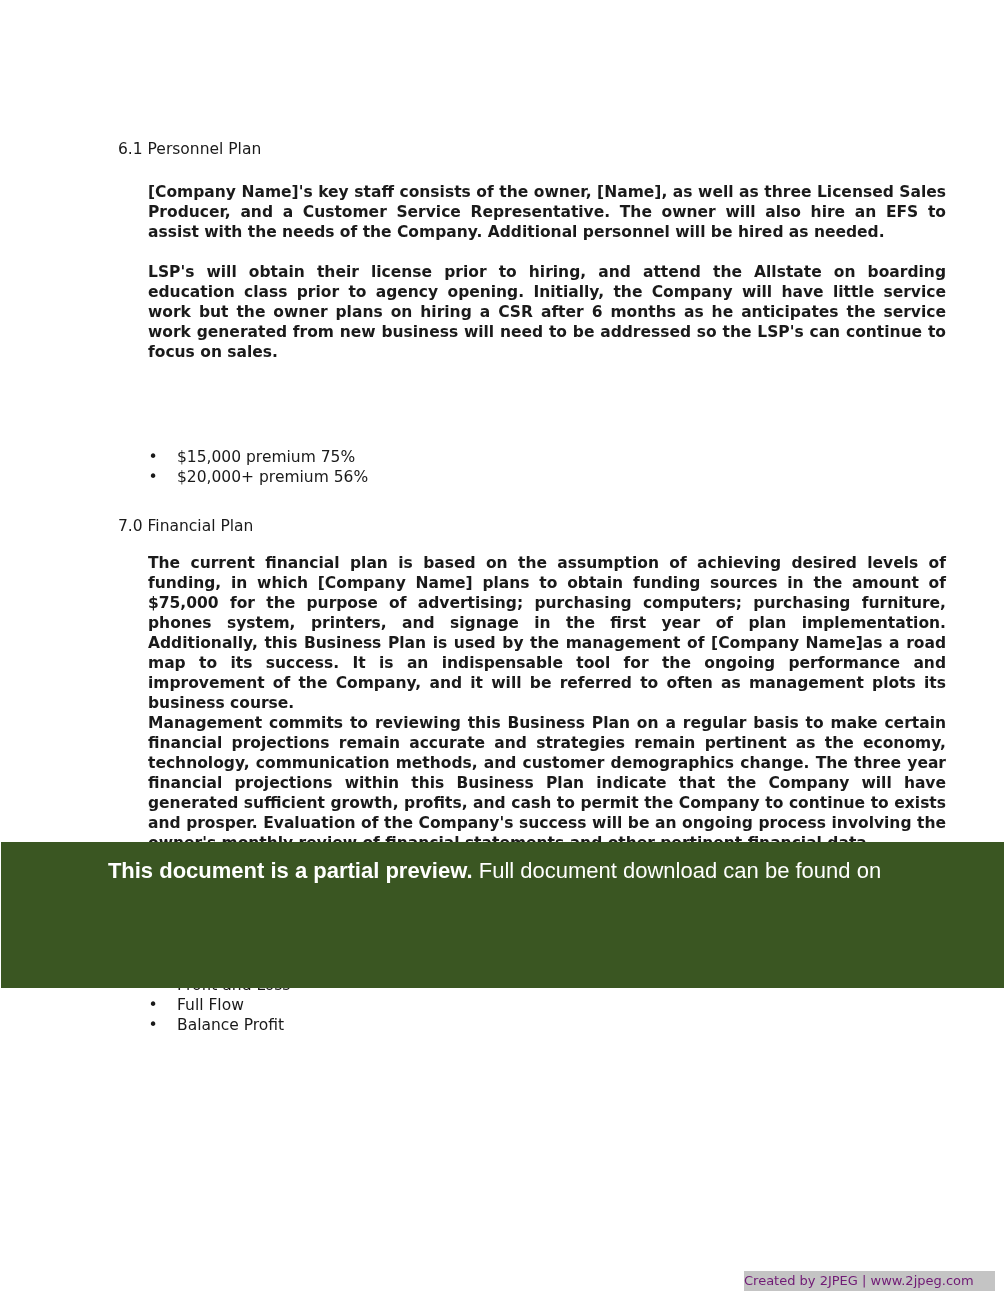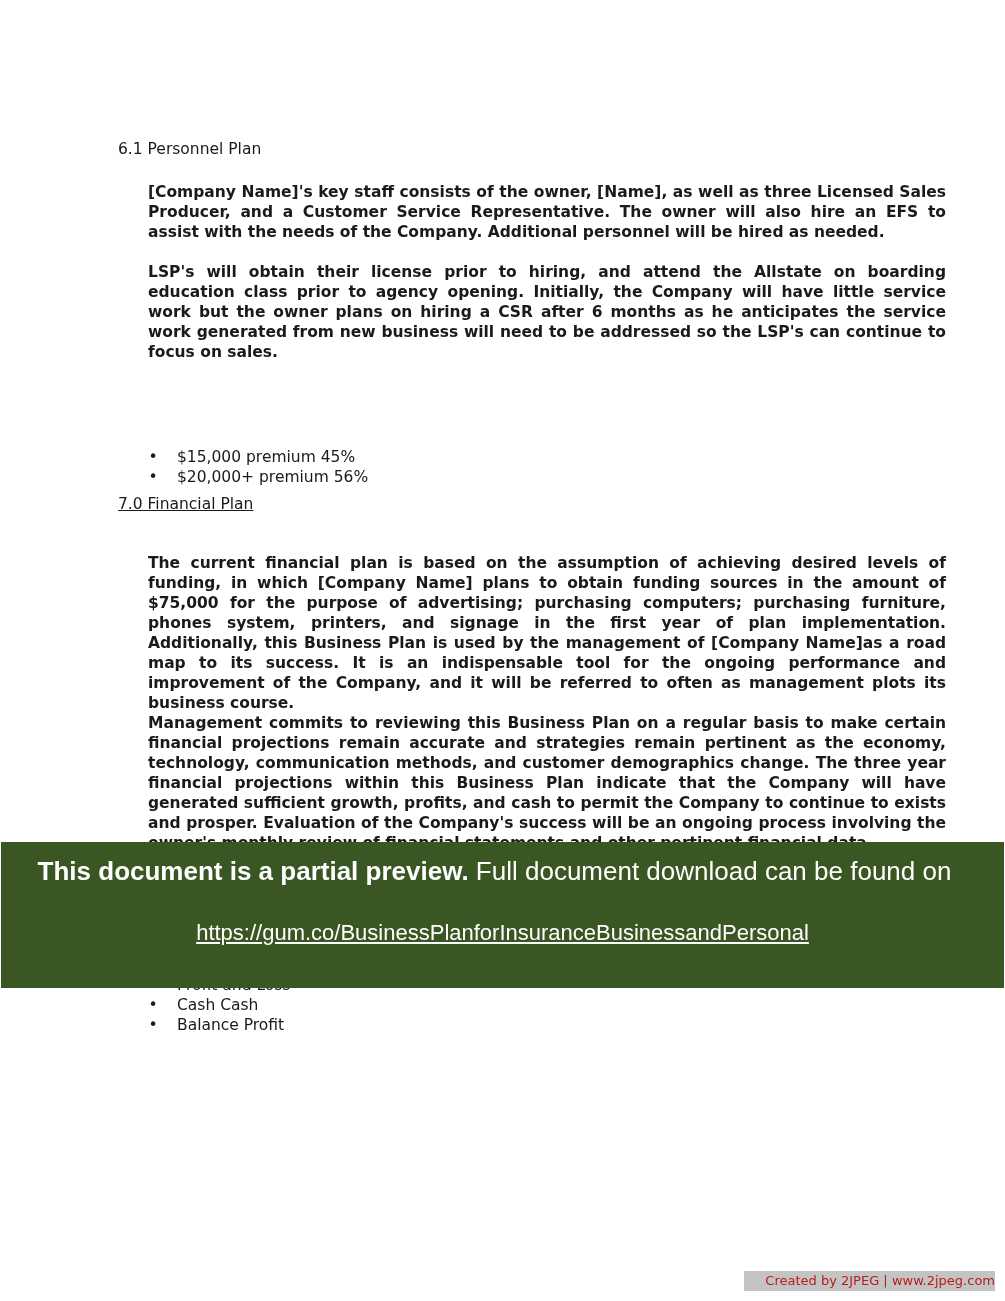--- a/index.html
+++ b/index.html
@@ -70,21 +70,21 @@
       height: 146px;
       background: #3a5622;
       color: #ffffff;
       font-family: "Liberation Sans", sans-serif;
       text-align: center;
     }
     .banner .line1 {
       position: absolute;
       left: 0; right: 16px;
       top: 16px;
-      font-size: 26px;
+      font-size: 22px;
       line-height: 26px;
     }
     .banner .line1 b { font-weight: bold; }
     .banner .line2 {
       position: absolute;
       left: 0; right: 0;
       top: 42px;
       font-size: 22px;
       line-height: 26px;
     }
@@ -98,72 +98,71 @@
       text-decoration: underline;
       cursor: pointer;
     }
     .watermark {
       position: absolute;
       left: 744px;
       top: 1271px;
       width: 251px;
       height: 20px;
       background: #c4c4c4;
-      color: #b91c1c;
+      color: #701a75;
       font-family: "DejaVu Sans", sans-serif;
       font-size: 13px;
       line-height: 20px;
-      text-align: right;
+      text-align: left;
       white-space: nowrap;
     }
   </style>
 </head>
 <body>
 
 <div class="page">
 
   <h2 class="heading" style="top:139px;">6.1 Personnel Plan</h2>
 
   <p class="para" style="top:182px;">[Company Name]'s key staff consists of the owner, [Name], as well as three Licensed Sales Producer, and a Customer Service Representative. The owner will also hire an EFS to assist with the needs of the Company. Additional personnel will be hired as needed.</p>
 
   <p class="para" style="top:262px;">LSP's will obtain their license prior to hiring, and attend the Allstate on boarding education class prior to agency opening. Initially, the Company will have little service work but the owner plans on hiring a CSR after 6 months as he anticipates the service work generated from new business will need to be addressed so the LSP's can continue to focus on sales.</p>
 
 
   <ul class="bullets" style="top:447px;">
     <li>
       <span class="dot">•</span>
-      <span>$15,000 premium 45%</span>
+      <span>$15,000 premium 75%</span>
     </li>
     <li>
       <span class="dot">•</span>
       <span>$20,000+ premium 56%</span>
     </li>
   </ul>
 
-  <h2 class="heading" style="top:494px;text-decoration:underline;">7.0 Financial Plan</h2>
+  <h2 class="heading" style="top:516px;">7.0 Financial Plan</h2>
 
   <p class="para" style="top:553px;">The current financial plan is based on the assumption of achieving desired levels of funding, in which [Company Name] plans to obtain funding sources in the amount of $75,000 for the purpose of advertising; purchasing computers; purchasing furniture, phones system, printers, and signage in the first year of plan implementation. Additionally, this Business Plan is used by the management of [Company Name]as a road map to its success. It is an indispensable tool for the ongoing performance and improvement of the Company, and it will be referred to often as management plots its business course.</p>
 
   <p class="para" style="top:713px;">Management commits to reviewing this Business Plan on a regular basis to make certain financial projections remain accurate and strategies remain pertinent as the economy, technology, communication methods, and customer demographics change. The three year financial projections within this Business Plan indicate that the Company will have generated sufficient growth, profits, and cash to permit the Company to continue to exists and prosper. Evaluation of the Company's success will be an ongoing process involving the owner's monthly review of financial statements and other pertinent financial data.</p>
 
   <ul class="bullets" style="top:975px;">
     <li>
       <span class="dot">•</span>
       <span>Profit and Loss</span>
     </li>
     <li>
       <span class="dot">•</span>
-      <span>Cash Cash</span>
+      <span>Full Flow</span>
     </li>
     <li>
       <span class="dot">•</span>
       <span>Balance Profit</span>
     </li>
   </ul>
 
   <div class="banner">
     <div class="line1"><b>This document is a partial preview.</b><span> Full document download can be found on</span></div>
-    <a class="link">https://gum.co/BusinessPlanforInsuranceBusinessandPersonal</a>
   </div>
 
   <div class="watermark">Created by 2JPEG | www.2jpeg.com</div>
 
 </div>
 
 </body></html>

